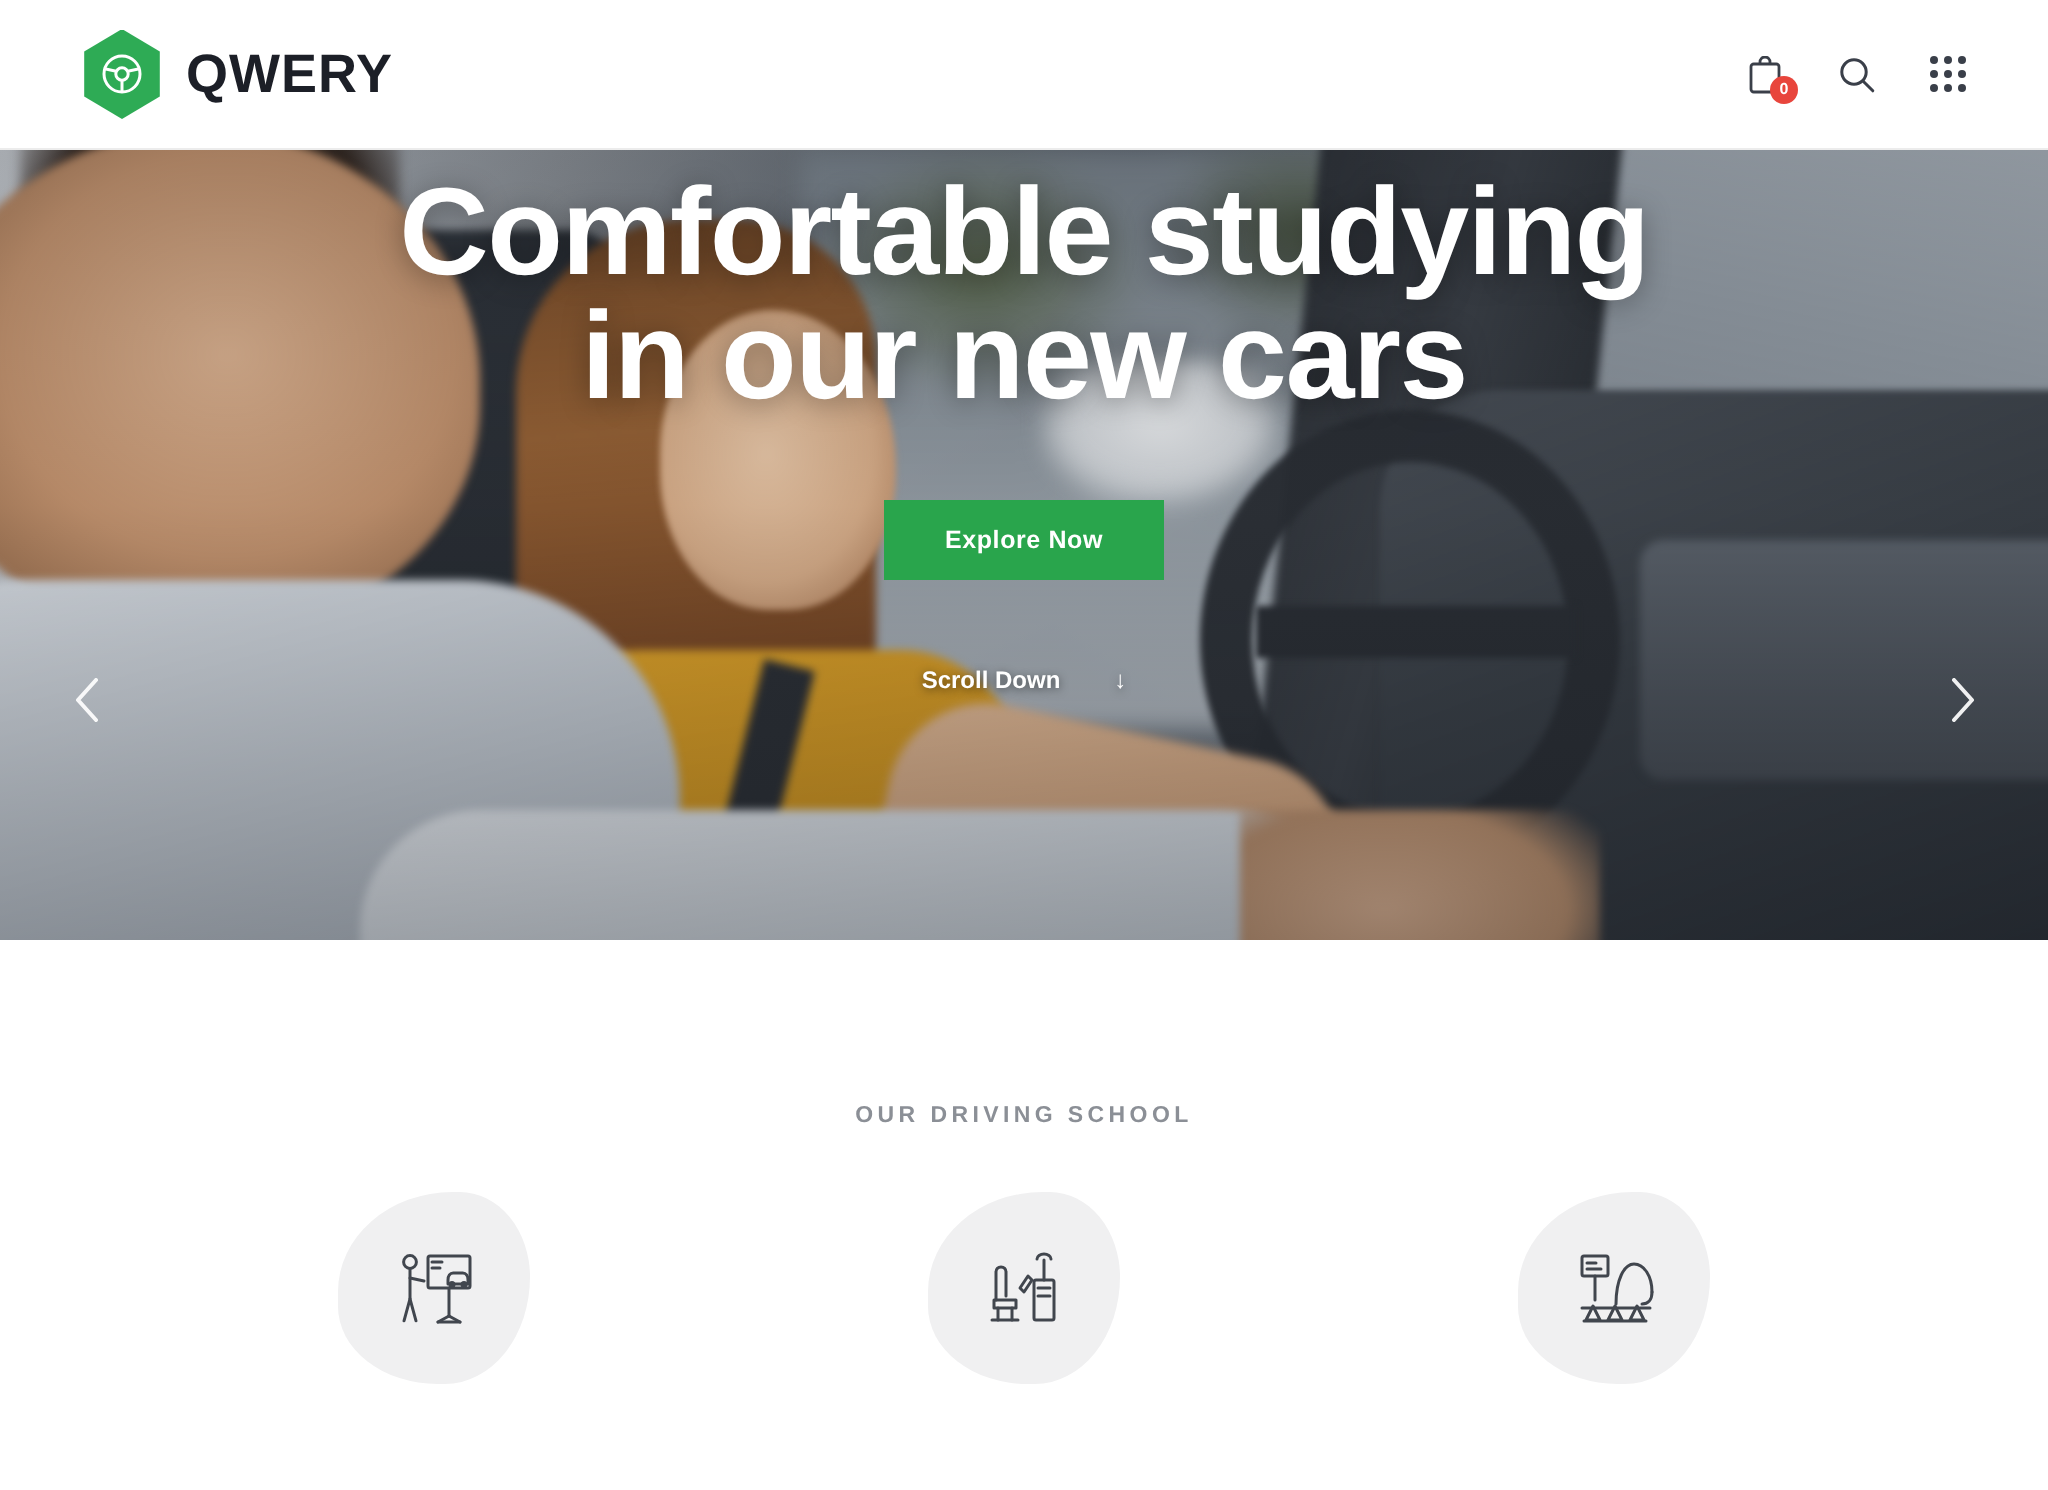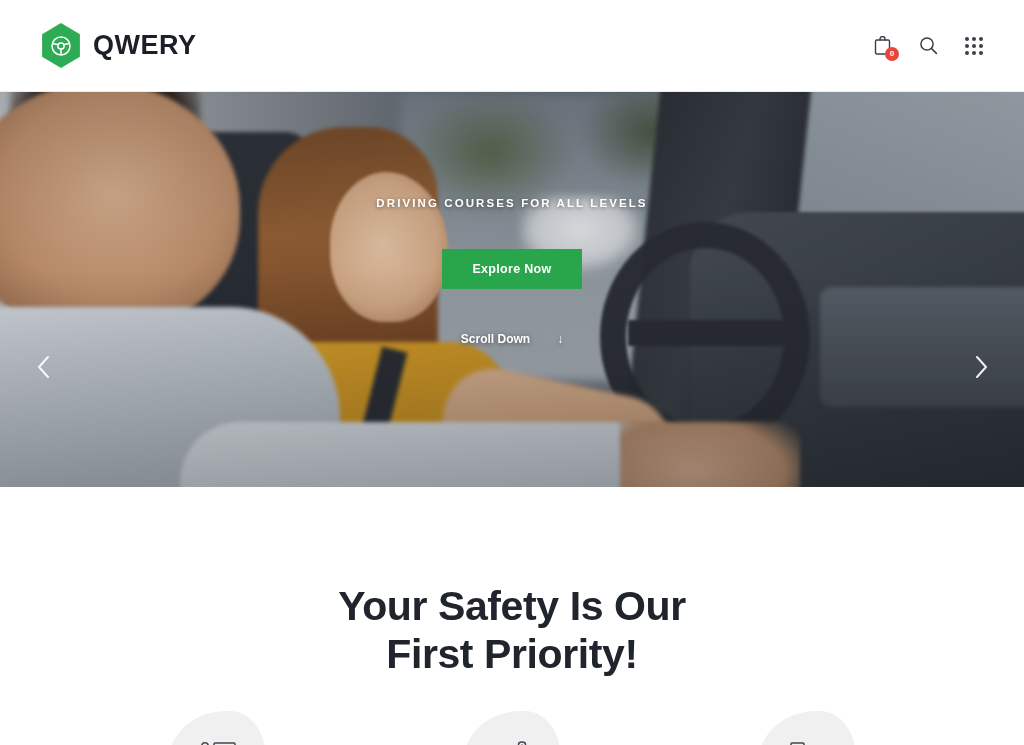--- a/index.html
+++ b/index.html
@@ -11,21 +11,21 @@
     overflow: hidden;
     background: #ffffff;
     font-family: "Liberation Sans", sans-serif;
     -webkit-font-smoothing: antialiased;
   }
 
   
   .header {
     position: relative;
     width: 1024px;
-    height: 92px;
+    height: 75px;
     background: #ffffff;
     border-bottom: 1px solid #ececec;
     display: flex;
     align-items: center;
     z-index: 30;
   }
 
   .brand {
     display: flex;
     align-items: center;
@@ -480,21 +480,24 @@
     <div class="ph-woman-arm"></div>
     <div class="ph-man-hair"></div>
     <div class="ph-man-head"></div>
     <div class="ph-man-shirt"></div>
     <div class="ph-man-arm"></div>
     <div class="ph-man-hand"></div>
     <div class="hero-scrim"></div>
   </div>
 
   <div class="hero-content">
-    <div class="hero-eyebrow">DRIVING COURSES FOR ALL LEVELS</div>
+    <h1 class="hero-title">
+      <span class="line">Comfortable studying</span>
+      <span class="line">in our new cars</span>
+    </h1>
     <button class="hero-cta">Explore Now</button>
     <div class="scroll-down">
       <span>Scroll Down</span>
       <span>↓</span>
     </div>
   </div>
 
   <div class="hero-arrow prev">
     <svg width="17" height="26" viewBox="0 0 17 26" fill="none" stroke="#ffffff" stroke-width="2" stroke-linecap="round" stroke-linejoin="round">
       <polyline points="13,3 4,13 13,23"></polyline>
@@ -503,25 +506,22 @@
   <div class="hero-arrow next">
     <svg width="17" height="26" viewBox="0 0 17 26" fill="none" stroke="#ffffff" stroke-width="2" stroke-linecap="round" stroke-linejoin="round">
       <polyline points="4,3 13,13 4,23"></polyline>
     </svg>
   </div>
 
 </section>
 
 <section class="features">
 
-
-  <h2 class="sec-title">
-    <span class="line">Your Safety Is Our</span>
-    <span class="line">First Priority!</span>
-  </h2>
+  <div class="sec-eyebrow">OUR DRIVING SCHOOL</div>
+
 
   <div class="feature-row">
 
     <div class="feature-col">
       <div class="feature-icon-wrap">
         <span class="blob"></span>
         <svg width="48" height="48" viewBox="0 0 48 48" fill="none" stroke="#41464e" stroke-width="1.5" stroke-linecap="round" stroke-linejoin="round">
           <rect x="21" y="8" width="21" height="16" rx="1"></rect>
           <line x1="31.5" y1="24" x2="31.5" y2="38"></line>
           <line x1="26" y1="41" x2="37" y2="41"></line>

